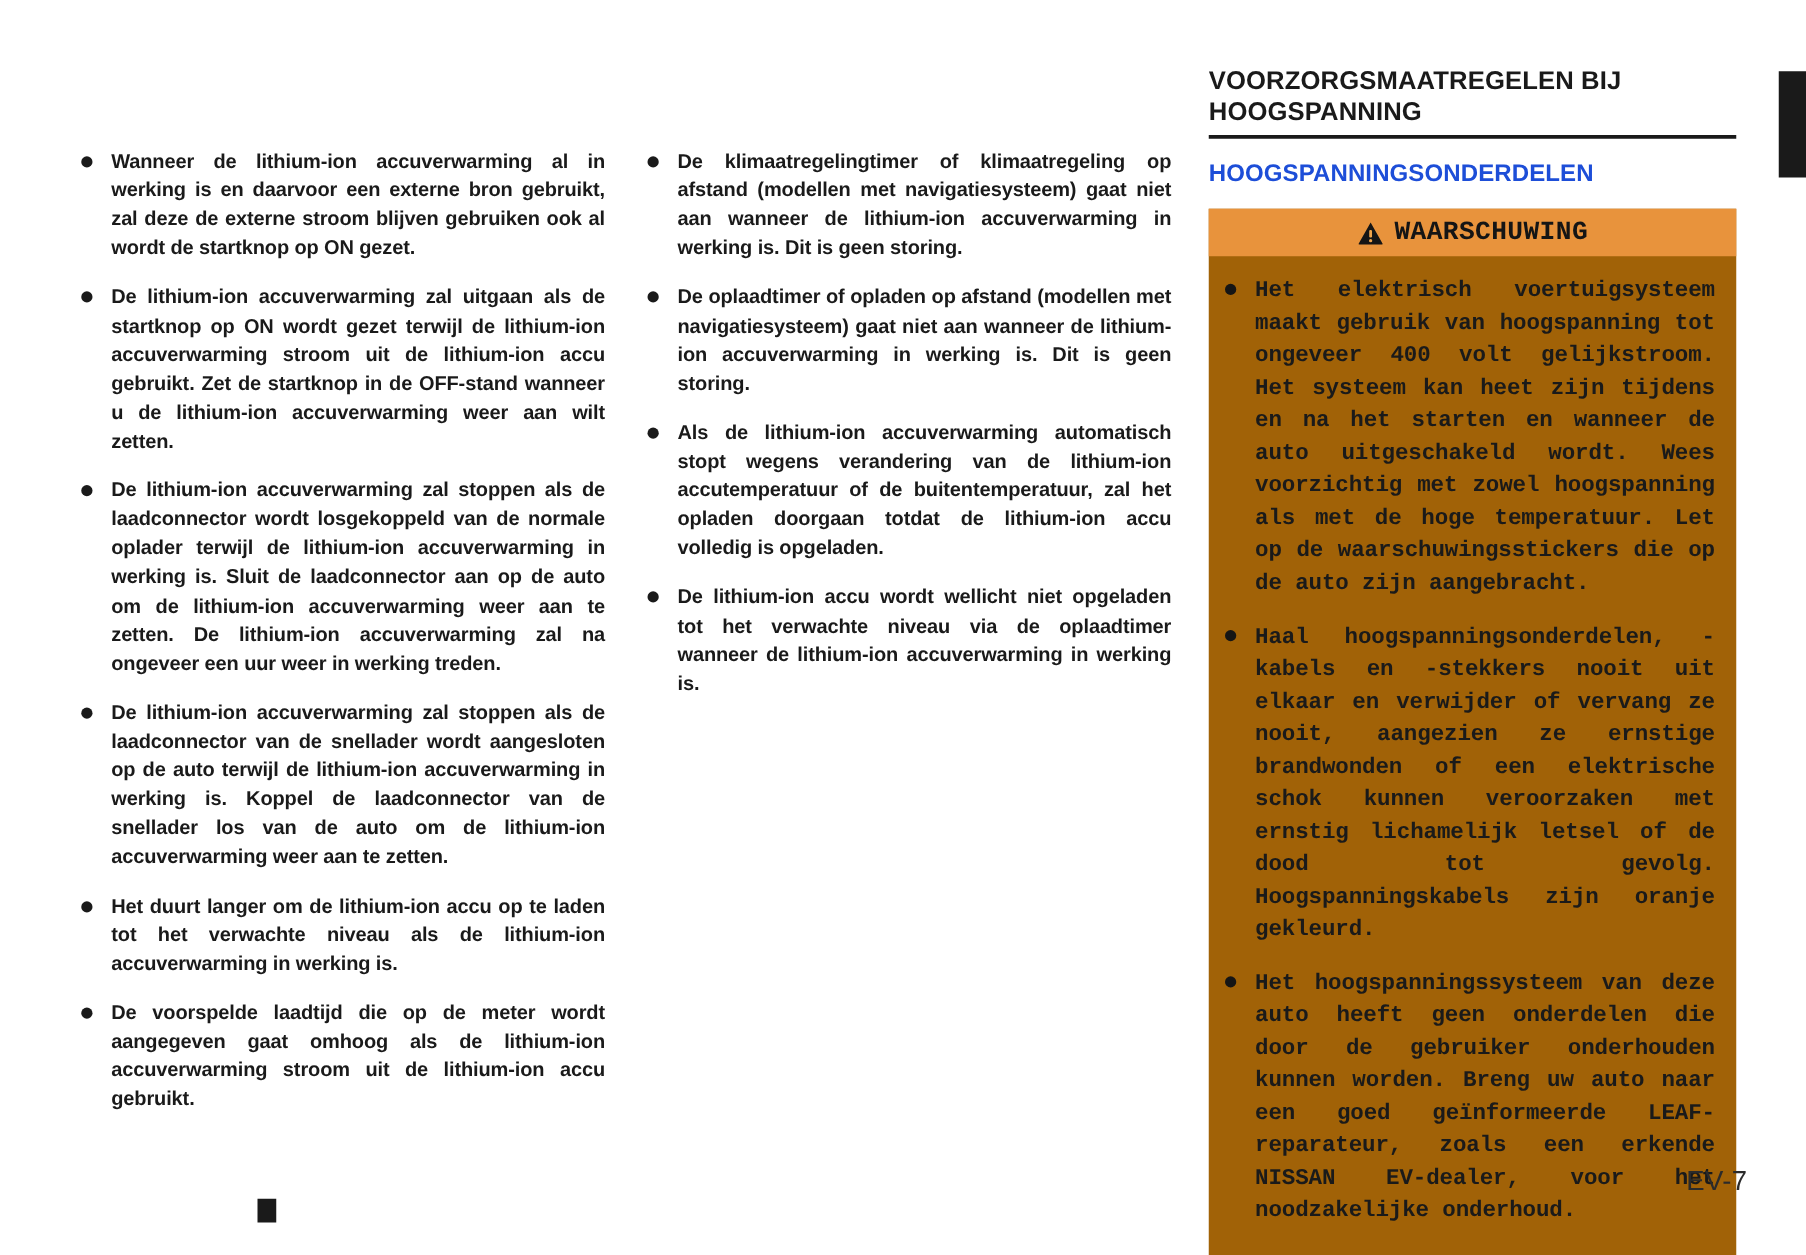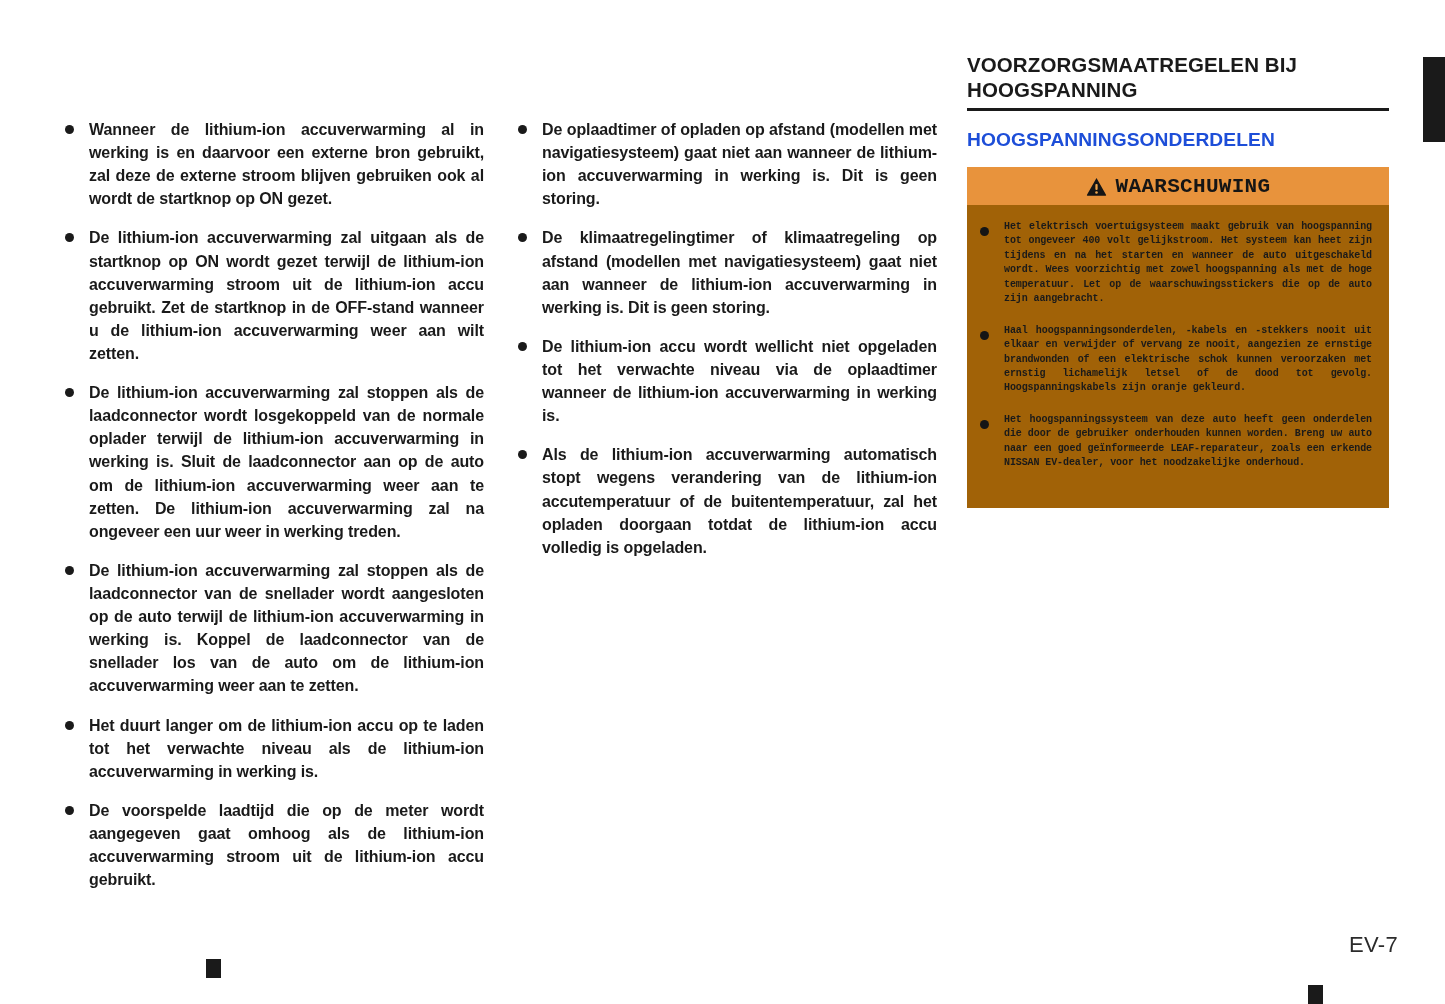--- a/index.html
+++ b/index.html
@@ -126,21 +126,21 @@
   .warn-header .warn-label {
     font-size: 21px;
     font-weight: bold;
     letter-spacing: 0.3px;
     color: #151515;
   }
   .warn-body {
     padding: 15px 17px 20px 8px;
   }
   .warn-body ul.bullets > li {
-    font-size: 10px;
+    font-size: 18px;
     margin-bottom: 17px;
   }
   .warn-body ul.bullets > li::before {
     background: #151515;
   }
 
   
   .page-number {
     position: absolute;
     right: 47px;
@@ -166,24 +166,24 @@
       <li>De lithium-ion accuverwarming zal uitgaan als de startknop op ON wordt gezet terwijl de lithium-ion accuverwarming stroom uit de lithium-ion accu gebruikt. Zet de startknop in de OFF-stand wanneer u de lithium-ion accuverwarming weer aan wilt zetten.</li>
       <li>De lithium-ion accuverwarming zal stoppen als de laadconnector wordt losgekoppeld van de normale oplader terwijl de lithium-ion accuverwarming in werking is. Sluit de laadconnector aan op de auto om de lithium-ion accuverwarming weer aan te zetten. De lithium-ion accuverwarming zal na ongeveer een uur weer in werking treden.</li>
       <li>De lithium-ion accuverwarming zal stoppen als de laadconnector van de snellader wordt aangesloten op de auto terwijl de lithium-ion accuverwarming in werking is. Koppel de laadconnector van de snellader los van de auto om de lithium-ion accuverwarming weer aan te zetten.</li>
       <li>Het duurt langer om de lithium-ion accu op te laden tot het verwachte niveau als de lithium-ion accuverwarming in werking is.</li>
       <li>De voorspelde laadtijd die op de meter wordt aangegeven gaat omhoog als de lithium-ion accuverwarming stroom uit de lithium-ion accu gebruikt.</li>
     </ul>
   </div>
 
   <div class="col col-2">
     <ul class="bullets">
+      <li>De klimaatregelingtimer of klimaatregeling op afstand (modellen met navigatiesysteem) gaat niet aan wanneer de lithium-ion accuverwarming in werking is. Dit is geen storing.</li>
       <li>De oplaadtimer of opladen op afstand (modellen met navigatiesysteem) gaat niet aan wanneer de lithium-ion accuverwarming in werking is. Dit is geen storing.</li>
-      <li>De klimaatregelingtimer of klimaatregeling op afstand (modellen met navigatiesysteem) gaat niet aan wanneer de lithium-ion accuverwarming in werking is. Dit is geen storing.</li>
+      <li>Als de lithium-ion accuverwarming automatisch stopt wegens verandering van de lithium-ion accutemperatuur of de buitentemperatuur, zal het opladen doorgaan totdat de lithium-ion accu volledig is opgeladen.</li>
       <li>De lithium-ion accu wordt wellicht niet opgeladen tot het verwachte niveau via de oplaadtimer wanneer de lithium-ion accuverwarming in werking is.</li>
-      <li>Als de lithium-ion accuverwarming automatisch stopt wegens verandering van de lithium-ion accutemperatuur of de buitentemperatuur, zal het opladen doorgaan totdat de lithium-ion accu volledig is opgeladen.</li>
     </ul>
   </div>
 
   <div class="col col-3">
 
     <h1 class="sec-title">VOORZORGSMAATREGELEN BIJ HOOGSPANNING</h1>
     <div class="sec-rule"></div>
     <h2 class="sub-title">HOOGSPANNINGSONDERDELEN</h2>
 
     <div class="warn-box">

